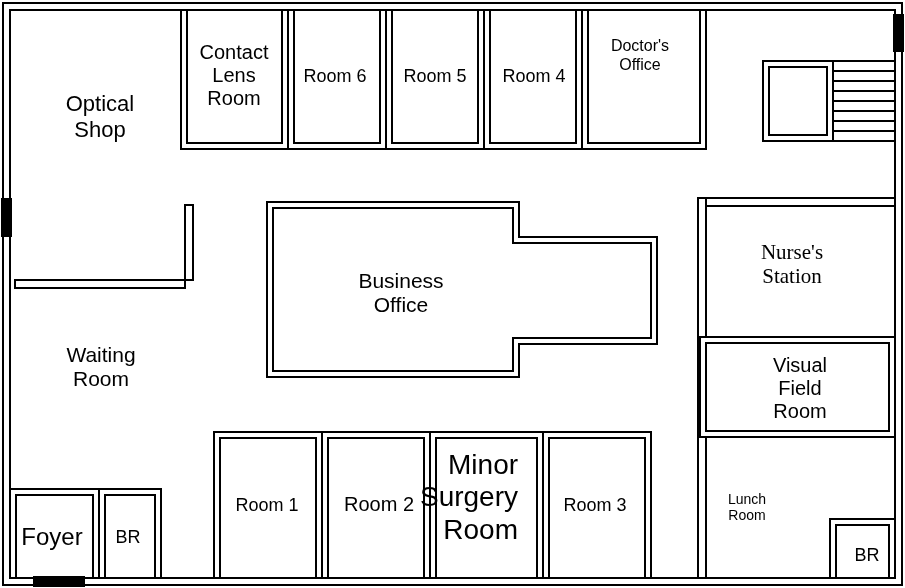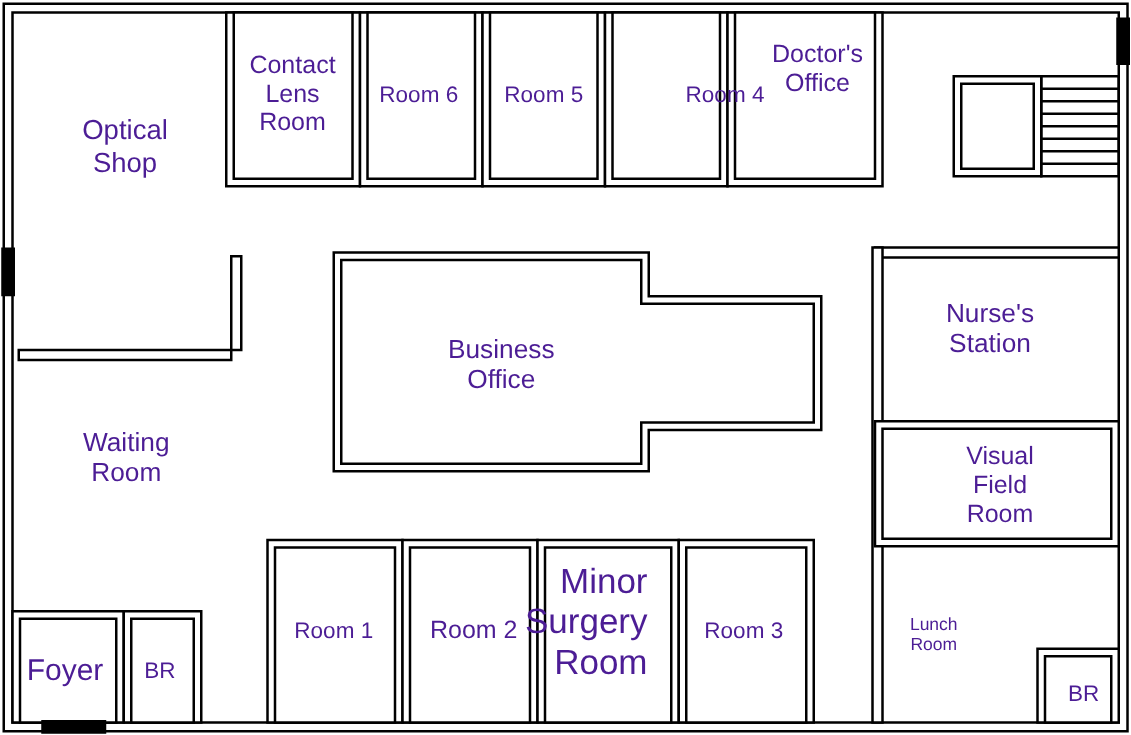--- a/index.html
+++ b/index.html
@@ -32,21 +32,21 @@
     stroke: none;
   }
   .tread {
     fill: none;
     stroke: #000000;
     stroke-width: 2;
   }
   .room-label {
     position: absolute;
     text-align: center;
-    color: #4c1d95;
+    color: #000000;
     line-height: 1.16;
     white-space: pre-line;
     font-weight: 400;
     pointer-events: none;
     transform: translate(-50%, -50%);
   }
 </style>
 </head>
 <body>
 
@@ -132,26 +132,26 @@
 Shop</div>
 
   <div class="room-label" style="left:234px; top:76px; font-size:20px;">Contact
 Lens
 Room</div>
 
   <div class="room-label" style="left:335px; top:76px; font-size:18px;">Room 6</div>
 
   <div class="room-label" style="left:435px; top:76px; font-size:18px;">Room 5</div>
 
-  <div class="room-label" style="left:534px; top:76px; font-size:18px;margin-left:46px;">Room 4</div>
+  <div class="room-label" style="left:534px; top:76px; font-size:18px;">Room 4</div>
 
-  <div class="room-label" style="left:654px; top:56px; font-size:20px;">Doctor's
+  <div class="room-label" style="left:640px; top:56px; font-size:16px;">Doctor's
 Office</div>
 
-  <div class="room-label" style="left:792px; top:264px; font-size:21px;">Nurse's
+  <div class="room-label" style="left:792px; top:264px; font-size:21px;font-family:Liberation Serif, serif;">Nurse's
 Station</div>
 
   <div class="room-label" style="left:800px; top:389px; font-size:20px;">Visual
 Field
 Room</div>
 
   <div class="room-label" style="left:747px; top:507px; font-size:14px;">Lunch
 Room</div>
 
   <div class="room-label" style="left:401px; top:293px; font-size:21px;">Business

